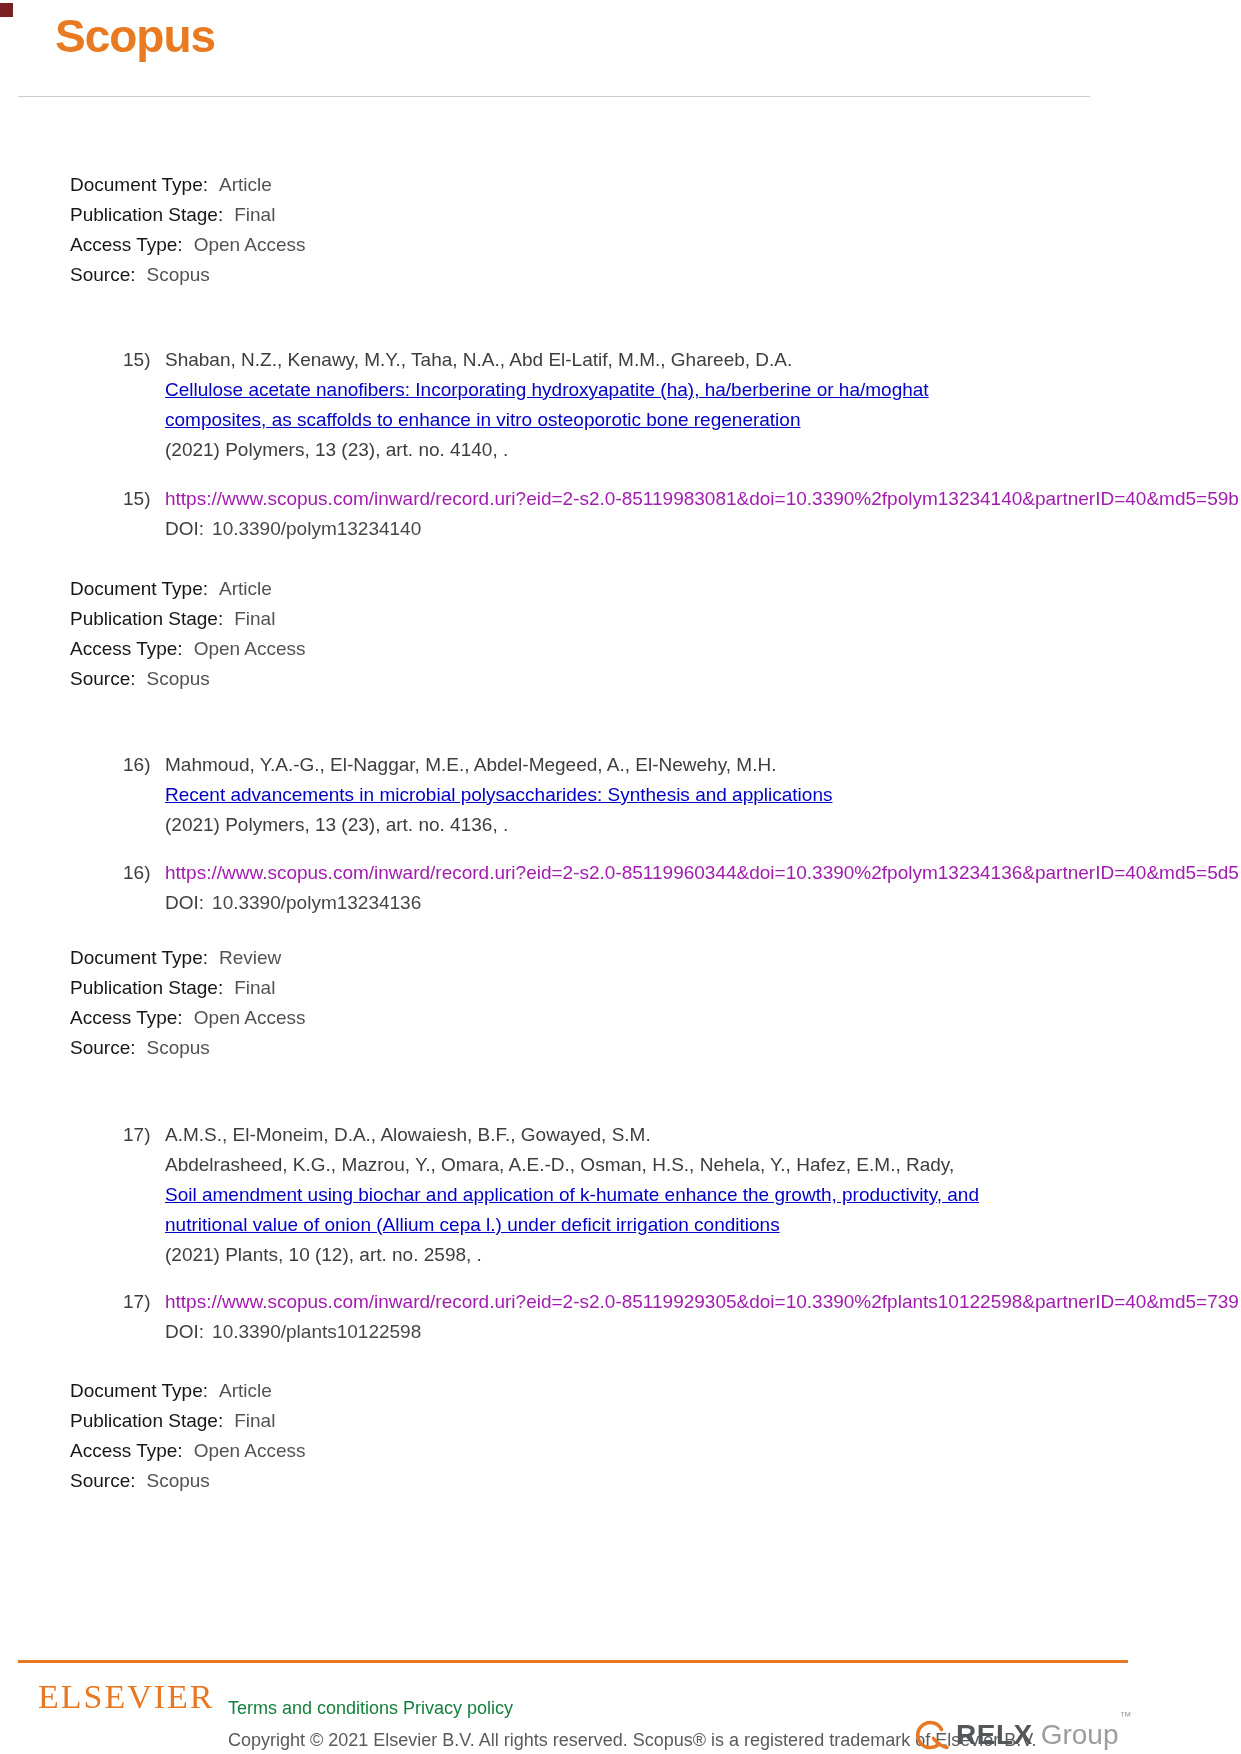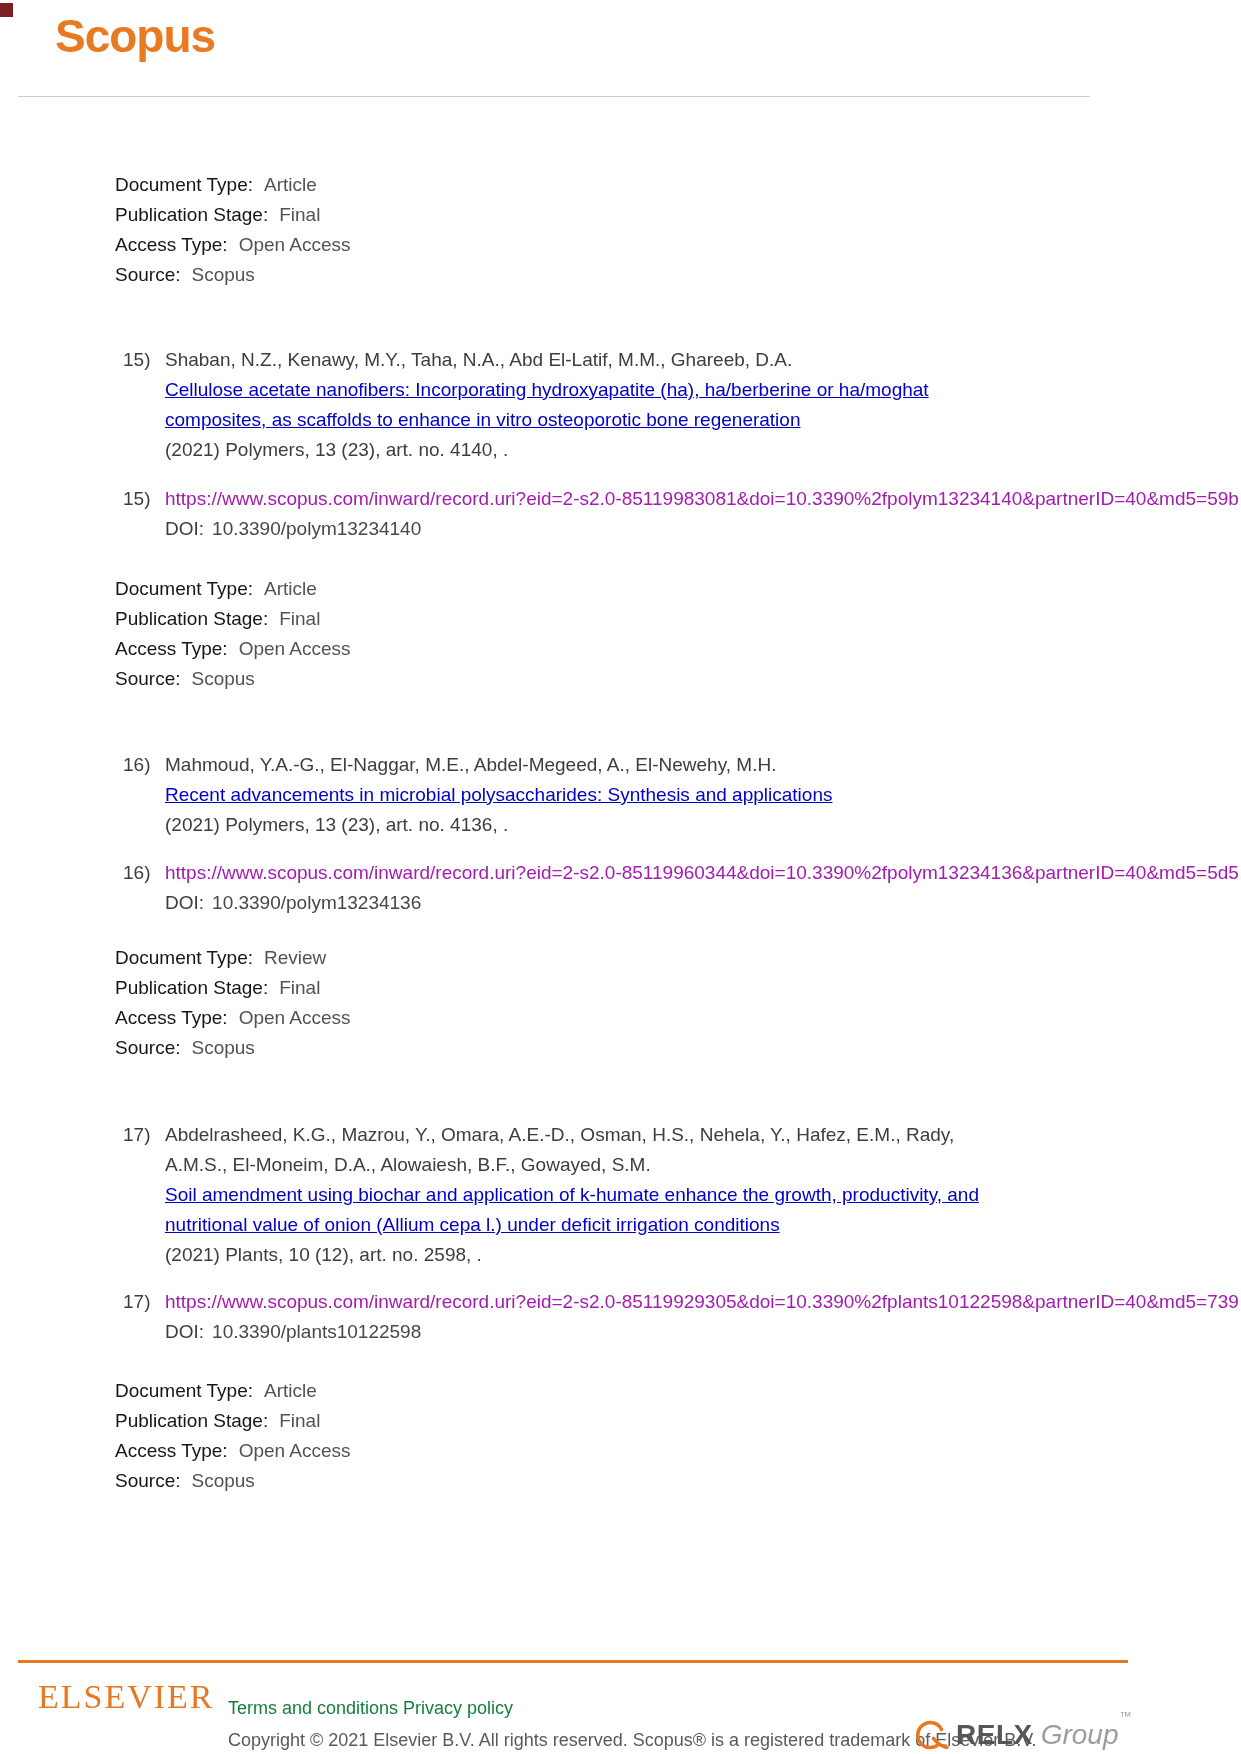--- a/index.html
+++ b/index.html
@@ -21,21 +21,21 @@
     margin:10px 0 0 55px;
     font-size:46px; font-weight:bold; letter-spacing:-1px;
     color:#e87b22; line-height:52px;
   }
   .top-divider {
     margin:34px 0 0 18px;
     width:1072px; height:1px; background:#cccccc;
   }
 
   
-  .meta-block { margin-left:115px; }
+  .meta-block { margin-left:70px; }
   .meta-row { line-height:30px; white-space:nowrap; }
   .meta-label { color:#161616; }
   .meta-value { color:#525252; margin-left:11px; }
 
   
   .row { display:flex; }
   .num {
     flex:none; width:42px; margin-left:123px;
     line-height:30px; color:#3d3d3d;
   }
@@ -79,21 +79,21 @@
   }
   .footer-link.terms { left:228px; }
   .footer-link.privacy { left:403px; }
   .copyright {
     position:absolute; left:228px; top:72px;
     font-size:18px; color:#5a5a5a; white-space:nowrap;
   }
   .relx { position:absolute; left:912px; top:58px; display:flex; align-items:center; }
   .relx-mark { width:38px; height:38px; margin-right:6px; }
   .relx-name { font-size:28px; font-weight:bold; color:#54575a; letter-spacing:0.5px; }
-  .relx-group { font-size:28px; color:#9b9ea1; margin-left:8px;font-style:italic; }
+  .relx-group { font-size:28px; color:#9b9ea1; margin-left:8px; }
   .relx-tm { font-size:12px; color:#9b9ea1; vertical-align:top; position:relative; top:-10px; left:1px; }
 </style>
 </head>
 <body>
 
 <div class="page">
 
   <div class="corner-mark"></div>
 
   <div class="brand">Scopus</div>
@@ -175,22 +175,22 @@
       <span class="meta-label">Access Type:</span><span class="meta-value">Open Access</span>
     </div>
     <div class="meta-row">
       <span class="meta-label">Source:</span><span class="meta-value">Scopus</span>
     </div>
   </div>
 
   <div class="row mt-rec17">
     <div class="num">17)</div>
     <div class="body">
+      <div class="authors-line">A.M.S., El-Moneim, D.A., Alowaiesh, B.F., Gowayed, S.M.</div>
       <div class="authors-line">Abdelrasheed, K.G., Mazrou, Y., Omara, A.E.-D., Osman, H.S., Nehela, Y., Hafez, E.M., Rady,</div>
-      <div class="authors-line">A.M.S., El-Moneim, D.A., Alowaiesh, B.F., Gowayed, S.M.</div>
       <a class="title-line">Soil amendment using biochar and application of k-humate enhance the growth, productivity, and</a>
       <a class="title-line">nutritional value of onion (Allium cepa l.) under deficit irrigation conditions</a>
       <div class="source-line">(2021) Plants, 10 (12), art. no. 2598, .</div>
     </div>
   </div>
   <div class="row mt-url17">
     <div class="num">17)</div>
     <div class="body">
       <div class="url-line">https://www.scopus.com/inward/record.uri?eid=2-s2.0-85119929305&amp;doi=10.3390%2fplants10122598&amp;partnerID=40&amp;md5=739</div>
       <div class="doi-line">

